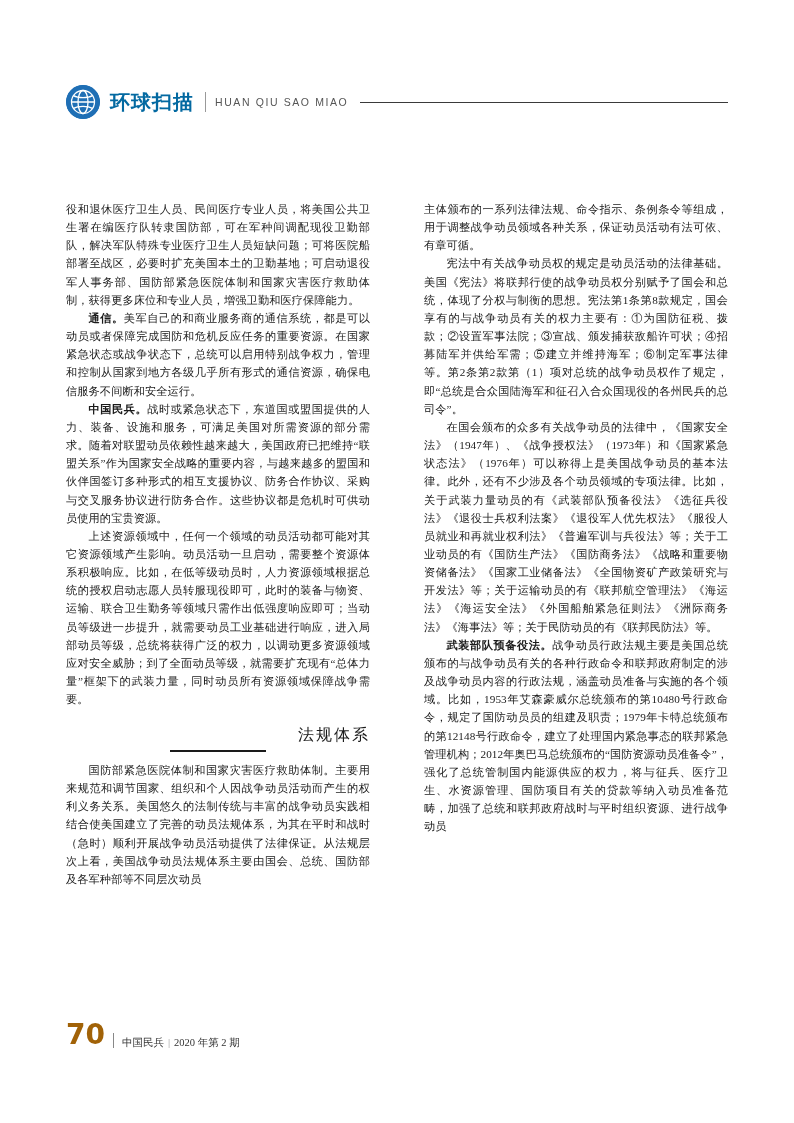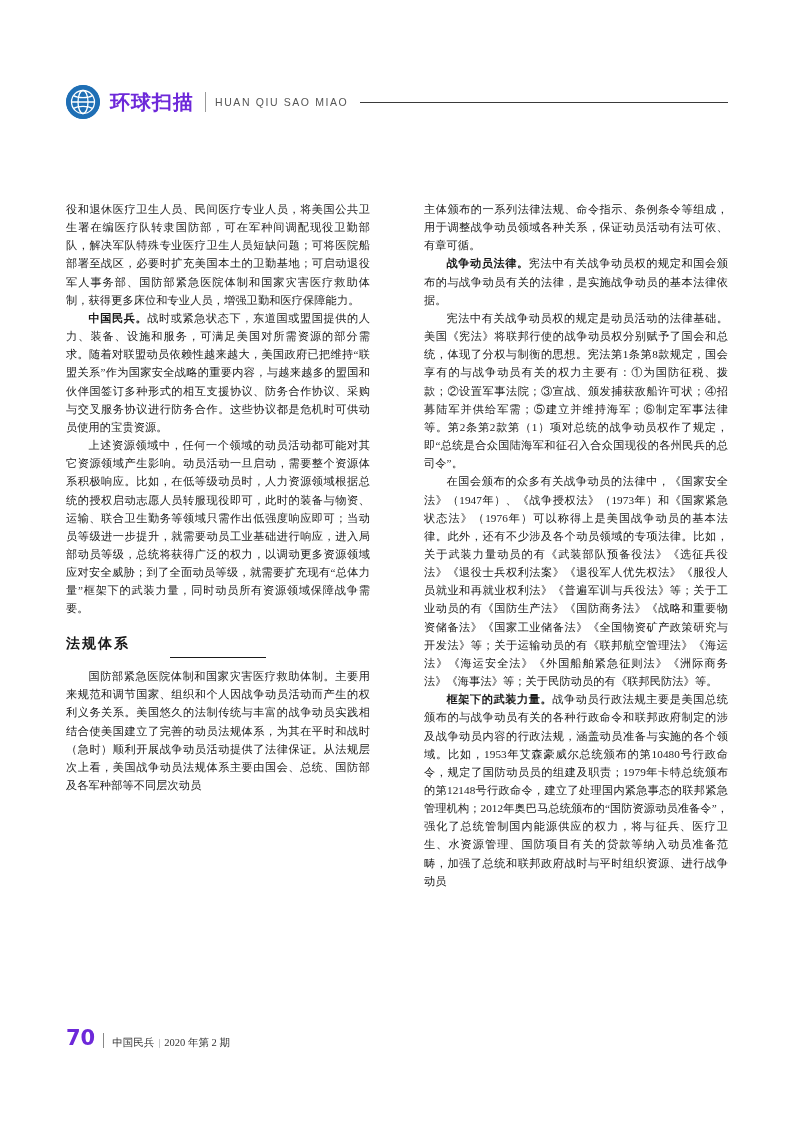--- a/index.html
+++ b/index.html
@@ -42,21 +42,21 @@
   }
   .globe-icon svg {
     display: block;
   }
   .brand-cn {
     font-family: "DejaVu Sans", sans-serif;
     font-weight: bold;
     font-size: 20px;
     letter-spacing: 1px;
     margin-left: 10px;
-    color: #6d28d9;
+    color: #0369a1;
   }
   .brand-divider {
     width: 1px;
     height: 20px;
     background: #999;
     margin: 0 9px 0 11px;
   }
   .brand-en {
     font-family: "Liberation Sans", sans-serif;
     font-size: 10.5px;
@@ -90,24 +90,24 @@
     text-justify: inter-ideograph;
     letter-spacing: 0.1px;
   }
   p.indent {
     text-indent: 2em;
   }
   .lead {
     font-weight: bold;
   }
   .section-title {
-    text-align: left;
+    text-align: right;
     font-family: "DejaVu Sans", sans-serif;
-    font-weight: bold;
-    font-size: 14px;
+    font-weight: normal;
+    font-size: 16px;
     letter-spacing: 2px;
     margin: 17px 0 9px 0;
     position: relative;
   }
   .section-title .underline {
     display: block;
     width: 96px;
     height: 1.5px;
     background: #1a1a1a;
     margin: 4px auto 0 auto;
@@ -116,24 +116,24 @@
   
   .footer {
     position: absolute;
     left: 66px;
     bottom: 74px;
     display: flex;
     align-items: flex-end;
   }
   .folio {
     font-family: "DejaVu Sans", sans-serif;
-    font-size: 21px;
+    font-size: 28px;
     font-weight: bold;
     line-height: 1;
-    color: #6d28d9;
+    color: #a16207;
     text-align: center;
   }
   .footer-bar {
     width: 1px;
     height: 15px;
     background: #888;
     margin: 0 8px 1px 8px;
   }
   .footer-text {
     font-size: 10.5px;
@@ -169,47 +169,47 @@
     <span class="brand-divider"></span>
     <span class="brand-en">HUAN QIU SAO MIAO</span>
     <span class="masthead-rule"></span>
   </div>
 
   <div class="columns">
 
     <div class="col">
       <p>役和退休医疗卫生人员、民间医疗专业人员，将美国公共卫生署在编医疗队转隶国防部，可在军种间调配现役卫勤部队，解决军队特殊专业医疗卫生人员短缺问题；可将医院船部署至战区，必要时扩充美国本土的卫勤基地；可启动退役军人事务部、国防部紧急医院体制和国家灾害医疗救助体制，获得更多床位和专业人员，增强卫勤和医疗保障能力。</p>
 
+      <p class="indent">
+        <span class="lead">通信。</span><span>美军自己的和商业服务商的通信系统，都是可以动员或者保障完成国防和危机反应任务的重要资源。在国家紧急状态或战争状态下，总统可以启用特别战争权力，管理和控制从国家到地方各级几乎所有形式的通信资源，确保电信服务不间断和安全运行。</span>
+      </p>
 
       <p class="indent">
         <span class="lead">中国民兵。</span><span>战时或紧急状态下，东道国或盟国提供的人力、装备、设施和服务，可满足美国对所需资源的部分需求。随着对联盟动员依赖性越来越大，美国政府已把维持“联盟关系”作为国家安全战略的重要内容，与越来越多的盟国和伙伴国签订多种形式的相互支援协议、防务合作协议、采购与交叉服务协议进行防务合作。这些协议都是危机时可供动员使用的宝贵资源。</span>
       </p>
 
       <p class="indent">上述资源领域中，任何一个领域的动员活动都可能对其它资源领域产生影响。动员活动一旦启动，需要整个资源体系积极响应。比如，在低等级动员时，人力资源领域根据总统的授权启动志愿人员转服现役即可，此时的装备与物资、运输、联合卫生勤务等领域只需作出低强度响应即可；当动员等级进一步提升，就需要动员工业基础进行响应，进入局部动员等级，总统将获得广泛的权力，以调动更多资源领域应对安全威胁；到了全面动员等级，就需要扩充现有“总体力量”框架下的武装力量，同时动员所有资源领域保障战争需要。</p>
 
       <div class="section-title">
         <span>法规体系</span>
         <span class="underline"></span>
       </div>
 
       <p class="indent">国防部紧急医院体制和国家灾害医疗救助体制。主要用来规范和调节国家、组织和个人因战争动员活动而产生的权利义务关系。美国悠久的法制传统与丰富的战争动员实践相结合使美国建立了完善的动员法规体系，为其在平时和战时（急时）顺利开展战争动员活动提供了法律保证。从法规层次上看，美国战争动员法规体系主要由国会、总统、国防部及各军种部等不同层次动员</p>
     </div>
 
     <div class="col">
       <p>主体颁布的一系列法律法规、命令指示、条例条令等组成，用于调整战争动员领域各种关系，保证动员活动有法可依、有章可循。</p>
 
-      <p class="indent">
-        <span class="lead">战争动员法律。</span><span>宪法中有关战争动员权的规定和国会颁布的与战争动员有关的法律，是实施战争动员的基本法律依据。</span>
-      </p>
 
       <p class="indent">宪法中有关战争动员权的规定是动员活动的法律基础。美国《宪法》将联邦行使的战争动员权分别赋予了国会和总统，体现了分权与制衡的思想。宪法第1条第8款规定，国会享有的与战争动员有关的权力主要有：①为国防征税、拨款；②设置军事法院；③宣战、颁发捕获敌船许可状；④招募陆军并供给军需；⑤建立并维持海军；⑥制定军事法律等。第2条第2款第（1）项对总统的战争动员权作了规定，即“总统是合众国陆海军和征召入合众国现役的各州民兵的总司令”。</p>
       <p class="indent">在国会颁布的众多有关战争动员的法律中，《国家安全法》（1947年）、《战争授权法》（1973年）和《国家紧急状态法》（1976年）可以称得上是美国战争动员的基本法律。此外，还有不少涉及各个动员领域的专项法律。比如，关于武装力量动员的有《武装部队预备役法》《选征兵役法》《退役士兵权利法案》《退役军人优先权法》《服役人员就业和再就业权利法》《普遍军训与兵役法》等；关于工业动员的有《国防生产法》《国防商务法》《战略和重要物资储备法》《国家工业储备法》《全国物资矿产政策研究与开发法》等；关于运输动员的有《联邦航空管理法》《海运法》《海运安全法》《外国船舶紧急征则法》《洲际商务法》《海事法》等；关于民防动员的有《联邦民防法》等。</p>
 
       <p class="indent">
-        <span class="lead">框架下的武装力量。</span><span>战争动员行政法规主要是美国总统颁布的与战争动员有关的各种行政命令和联邦政府制定的涉及战争动员内容的行政法规，涵盖动员准备与实施的各个领域。比如，1953年艾森豪威尔总统颁布的第10480号行政命令，规定了国防动员员的组建及职责；1979年卡特总统颁布的第12148号行政命令，建立了处理国内紧急事态的联邦紧急管理机构；2012年奥巴马总统颁布的“国防资源动员准备令”，强化了总统管制国内能源供应的权力，将与征兵、医疗卫生、水资源管理、国防项目有关的贷款等纳入动员准备范畴，加强了总统和联邦政府战时与平时组织资源、进行战争动员</span>
+        <span class="lead">武装部队预备役法。</span><span>战争动员行政法规主要是美国总统颁布的与战争动员有关的各种行政命令和联邦政府制定的涉及战争动员内容的行政法规，涵盖动员准备与实施的各个领域。比如，1953年艾森豪威尔总统颁布的第10480号行政命令，规定了国防动员员的组建及职责；1979年卡特总统颁布的第12148号行政命令，建立了处理国内紧急事态的联邦紧急管理机构；2012年奥巴马总统颁布的“国防资源动员准备令”，强化了总统管制国内能源供应的权力，将与征兵、医疗卫生、水资源管理、国防项目有关的贷款等纳入动员准备范畴，加强了总统和联邦政府战时与平时组织资源、进行战争动员</span>
       </p>
     </div>
 
   </div>
 
   <div class="footer">
     <span class="folio">70</span>
     <span class="footer-bar"></span>
     <span class="footer-text">
       <span>中国民兵</span><span class="footer-sep">|</span><span>2020 年第 2 期</span>

